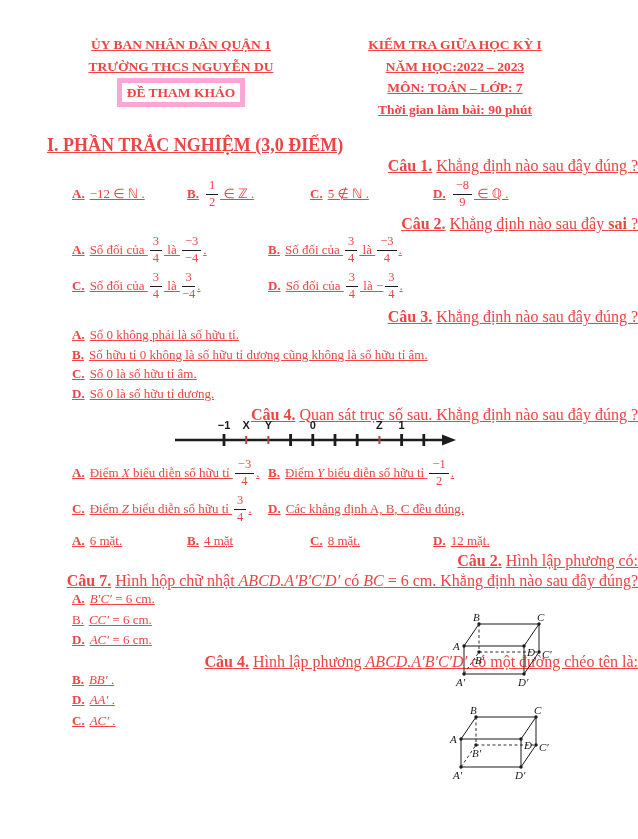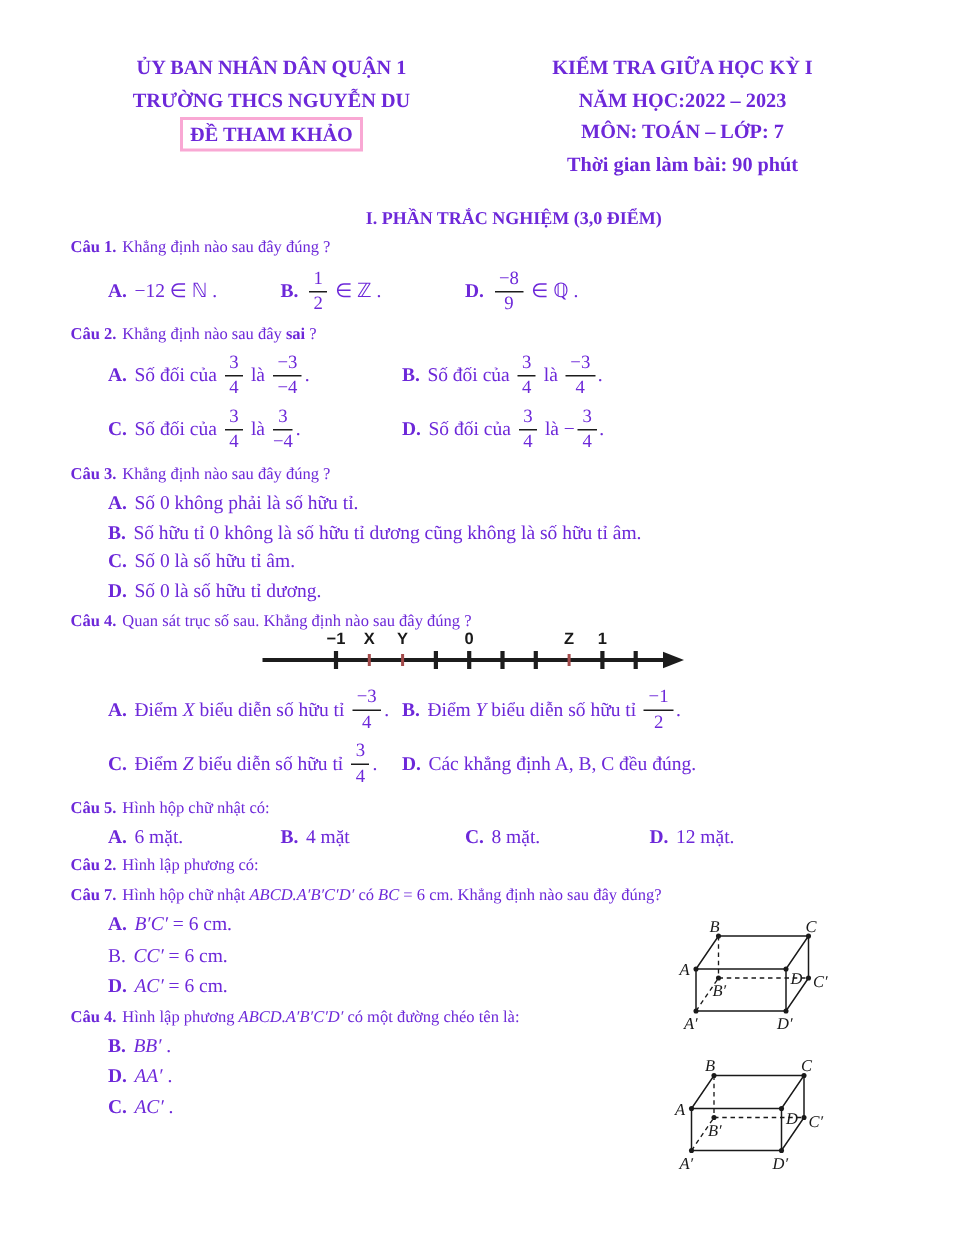--- a/index.html
+++ b/index.html
@@ -1,31 +1,32 @@
 <!DOCTYPE html>
 <html><head>
 <meta charset="utf-8">
 <style>
   html,body { margin:0; padding:0; background:#ffffff; }
   .page {
     position:relative; width:638px; height:839px; background:#ffffff;
-    color:#6d28d9; font-family:"Liberation Serif", serif; font-size:13px;
+    color:#ef4444; font-family:"Liberation Serif", serif; font-size:13px;
     overflow:hidden;
+    text-decoration:underline;
   }
   
   .header { display:flex; padding-top:34px; }
   .h-col { text-align:center; font-weight:bold; font-size:13.5px; line-height:21.5px; }
   .h-left  { width:226px; margin-left:68px; }
   .h-right { width:230px; margin-left:46px; }
-  .boxed { display:inline-block; border:2px solid #f9a8d4; padding:0 5px; line-height:19px; margin-top:1px; }
-  
-  .section-title { margin:16px 0 0 47px; font-weight:bold; font-size:12px; line-height:18px;text-align:center; }
+  .boxed { display:inline-block; border:5px solid #f9a8d4; padding:0 5px; line-height:19px; margin-top:1px; }
+  
+  .section-title { margin:16px 0 0 47px; font-weight:bold; font-size:18px; line-height:18px; }
   
   .q { margin-left:47px; }
-  .q-head { line-height:17px; font-size:11px; }
+  .q-head { line-height:17px; font-size:16px;text-align:right; }
   .q-label { font-weight:bold; margin-right:4px; }
   .q1 { margin-top:3px; } .q2 { margin-top:3px; } .q3 { margin-top:4px; }
   .q4 { margin-top:3px; } .q5 { margin-top:4px; } .q6 { margin-top:2px; }
   .q7 { margin-top:3px; } .q8 { margin-top:2px; }
   .grid4 { display:grid; grid-template-columns:115px 123px 123px auto; padding-left:25px; }
   .grid2 { display:grid; grid-template-columns:196px auto; padding-left:25px; }
   .row-frac .opt { line-height:36px; height:36px; white-space:nowrap; }
   .row-plain .opt { line-height:19px; }
   .opts-list { padding-left:25px; }
   .opts-list.lh195 .opt { line-height:19.5px; }
@@ -72,20 +73,21 @@
 
   <div class="section-title">I. PHẦN TRẮC NGHIỆM (3,0 ĐIỂM)</div>
 
   <section class="q q1">
     <div class="q-head">
       <span class="q-label">Câu 1.</span><span>Khẳng định nào sau đây đúng ?</span>
     </div>
     <div class="grid4 row-frac grid-top">
       <div class="opt"><span class="ol">A.</span><span>−12 ∈ ℕ .</span></div>
       <div class="opt"><span class="ol">B.</span><span><span class="frac"><span class="num">1</span><span class="den">2</span></span> ∈ ℤ .</span></div>
+      <div class="opt"><span class="ol">C.</span><span>5 ∉ ℕ .</span></div>
       <div class="opt"><span class="ol">D.</span><span><span class="frac"><span class="num">−8</span><span class="den">9</span></span> ∈ ℚ .</span></div>
     </div>
   </section>
 
   <section class="q q2">
     <div class="q-head">
       <span class="q-label">Câu 2.</span><span><span>Khẳng định nào sau đây </span><b>sai</b><span> ?</span></span>
     </div>
     <div class="grid2 row-frac">
       <div class="opt"><span class="ol">A.</span><span>Số đối của <span class="frac"><span class="num">3</span><span class="den">4</span></span> là <span class="frac"><span class="num">−3</span><span class="den">−4</span></span>.</span></div>
@@ -137,23 +139,20 @@
       <div class="opt"><span class="ol">A.</span><span>Điểm <span class="mi">X</span> biểu diễn số hữu tỉ <span class="frac"><span class="num">−3</span><span class="den">4</span></span>.</span></div>
       <div class="opt"><span class="ol">B.</span><span>Điểm <span class="mi">Y</span> biểu diễn số hữu tỉ <span class="frac"><span class="num">−1</span><span class="den">2</span></span>.</span></div>
     </div>
     <div class="grid2 row-frac">
       <div class="opt"><span class="ol">C.</span><span>Điểm <span class="mi">Z</span> biểu diễn số hữu tỉ <span class="frac"><span class="num">3</span><span class="den">4</span></span>.</span></div>
       <div class="opt"><span class="ol">D.</span><span>Các khẳng định A, B, C đều đúng.</span></div>
     </div>
   </section>
 
   <section class="q q5">
-    <div class="q-head">
-      <span class="q-label">Câu 5.</span><span>Hình hộp chữ nhật có:</span>
-    </div>
     <div class="grid4 row-plain">
       <div class="opt"><span class="ol">A.</span><span>6 mặt.</span></div>
       <div class="opt"><span class="ol">B.</span><span>4 mặt</span></div>
       <div class="opt"><span class="ol">C.</span><span>8 mặt.</span></div>
       <div class="opt"><span class="ol">D.</span><span>12 mặt.</span></div>
     </div>
   </section>
 
   <section class="q q6">
     <div class="q-head">

